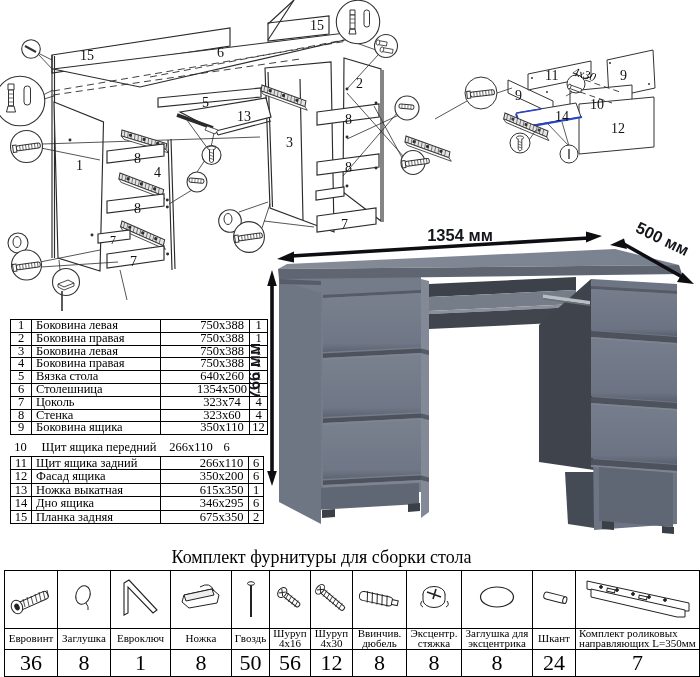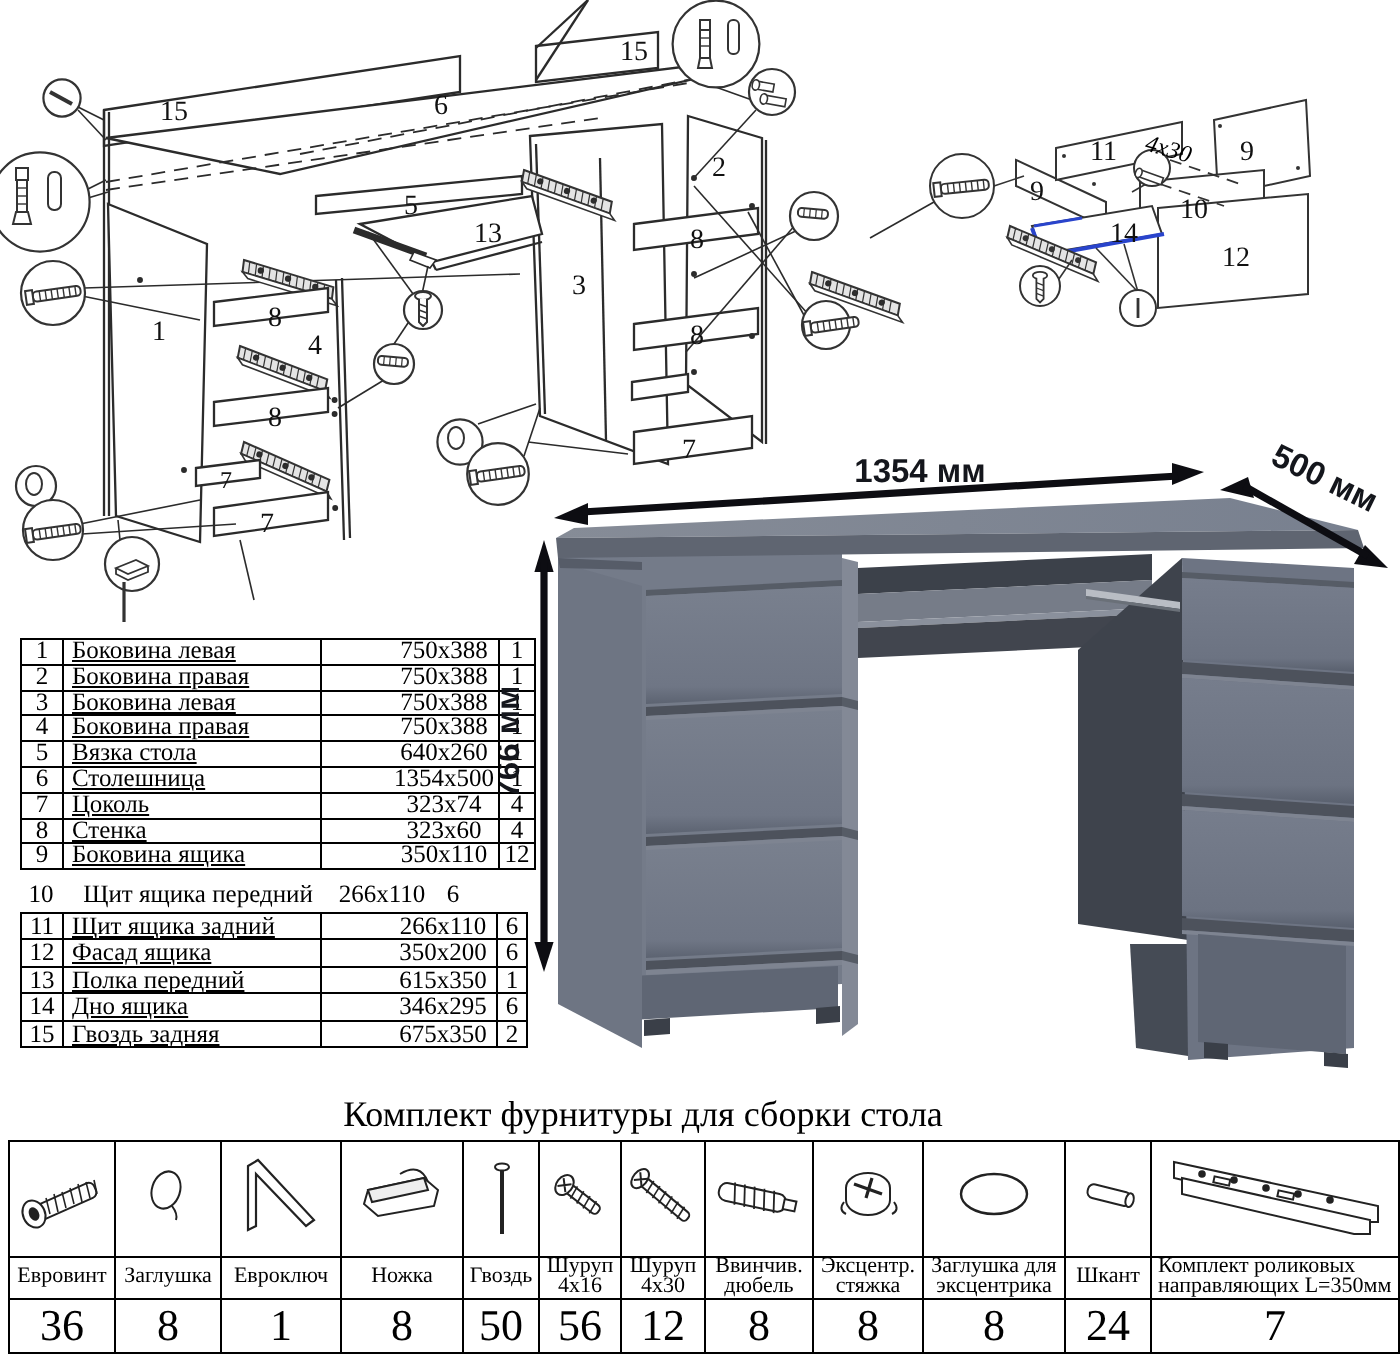--- a/index.html
+++ b/index.html
@@ -3,21 +3,21 @@
 <meta charset="utf-8">
 <style>
 html,body{margin:0;padding:0;background:#fff;}
 #page{position:relative;width:700px;height:677px;background:#fff;overflow:hidden;
   font-family:"Liberation Serif",serif;}
 #diag{position:absolute;left:0;top:0;}
 #desk{position:absolute;left:250px;top:222px;}
 .ptab{position:absolute;border-collapse:collapse;font-size:12.5px;}
 .ptab td{border:1.6px solid #000;padding:0 2px;height:11.7px;line-height:11.8px;white-space:nowrap;}
 .ptab td.n{text-align:center;width:16px;}
-.ptab td.nm{width:122px;text-align:left;padding-left:4px;text-decoration:underline;}
+.ptab td.nm{width:122px;text-align:left;padding-left:4px;}
 .ptab td.sz{width:49px;text-align:center;padding-left:36px;}
 .ptab td.q{width:12px;text-align:center;padding:0 1px;}
 .ptab td.q1{width:15px;text-align:center;padding:0 1px;}
 .p2 td{height:12.3px !important;line-height:12.4px !important;}
 #row10{position:absolute;left:10px;top:440px;width:226px;font-size:12.5px;white-space:nowrap;}
 #hwtitle{position:absolute;left:0px;top:547px;width:643px;text-align:center;font-size:18px;}
 #hwtab{position:absolute;left:4px;top:570px;border-collapse:collapse;table-layout:fixed;}
 #hwtab td{border:1.5px solid #000;padding:0;text-align:center;overflow:hidden;vertical-align:middle;}
 #hwtab .ic td{height:57px;} #hwtab .ic svg{display:block;margin:0 auto;}
 #hwtab .nm td{height:19px;font-size:11px;line-height:9.8px;}
@@ -355,33 +355,33 @@
           <td class="q">6</td>
         </tr>
 <tr>
           <td class="n">12</td>
           <td class="nm">Фасад ящика</td>
           <td class="sz">350х200</td>
           <td class="q">6</td>
         </tr>
 <tr>
           <td class="n">13</td>
-          <td class="nm">Полка передний</td>
+          <td class="nm">Ножка выкатная</td>
           <td class="sz">615х350</td>
           <td class="q">1</td>
         </tr>
 <tr>
           <td class="n">14</td>
           <td class="nm">Дно ящика</td>
           <td class="sz">346х295</td>
           <td class="q">6</td>
         </tr>
 <tr>
           <td class="n">15</td>
-          <td class="nm">Гвоздь задняя</td>
+          <td class="nm">Планка задняя</td>
           <td class="sz">675х350</td>
           <td class="q">2</td>
         </tr>
 </tbody>
     </table>
 
 <svg id="desk" width="450" height="330" viewBox="0 0 450 330">
 <defs>
 <linearGradient id="gtop" x1="0" y1="0" x2="1" y2="0">
  <stop offset="0" stop-color="#868c97"></stop>

